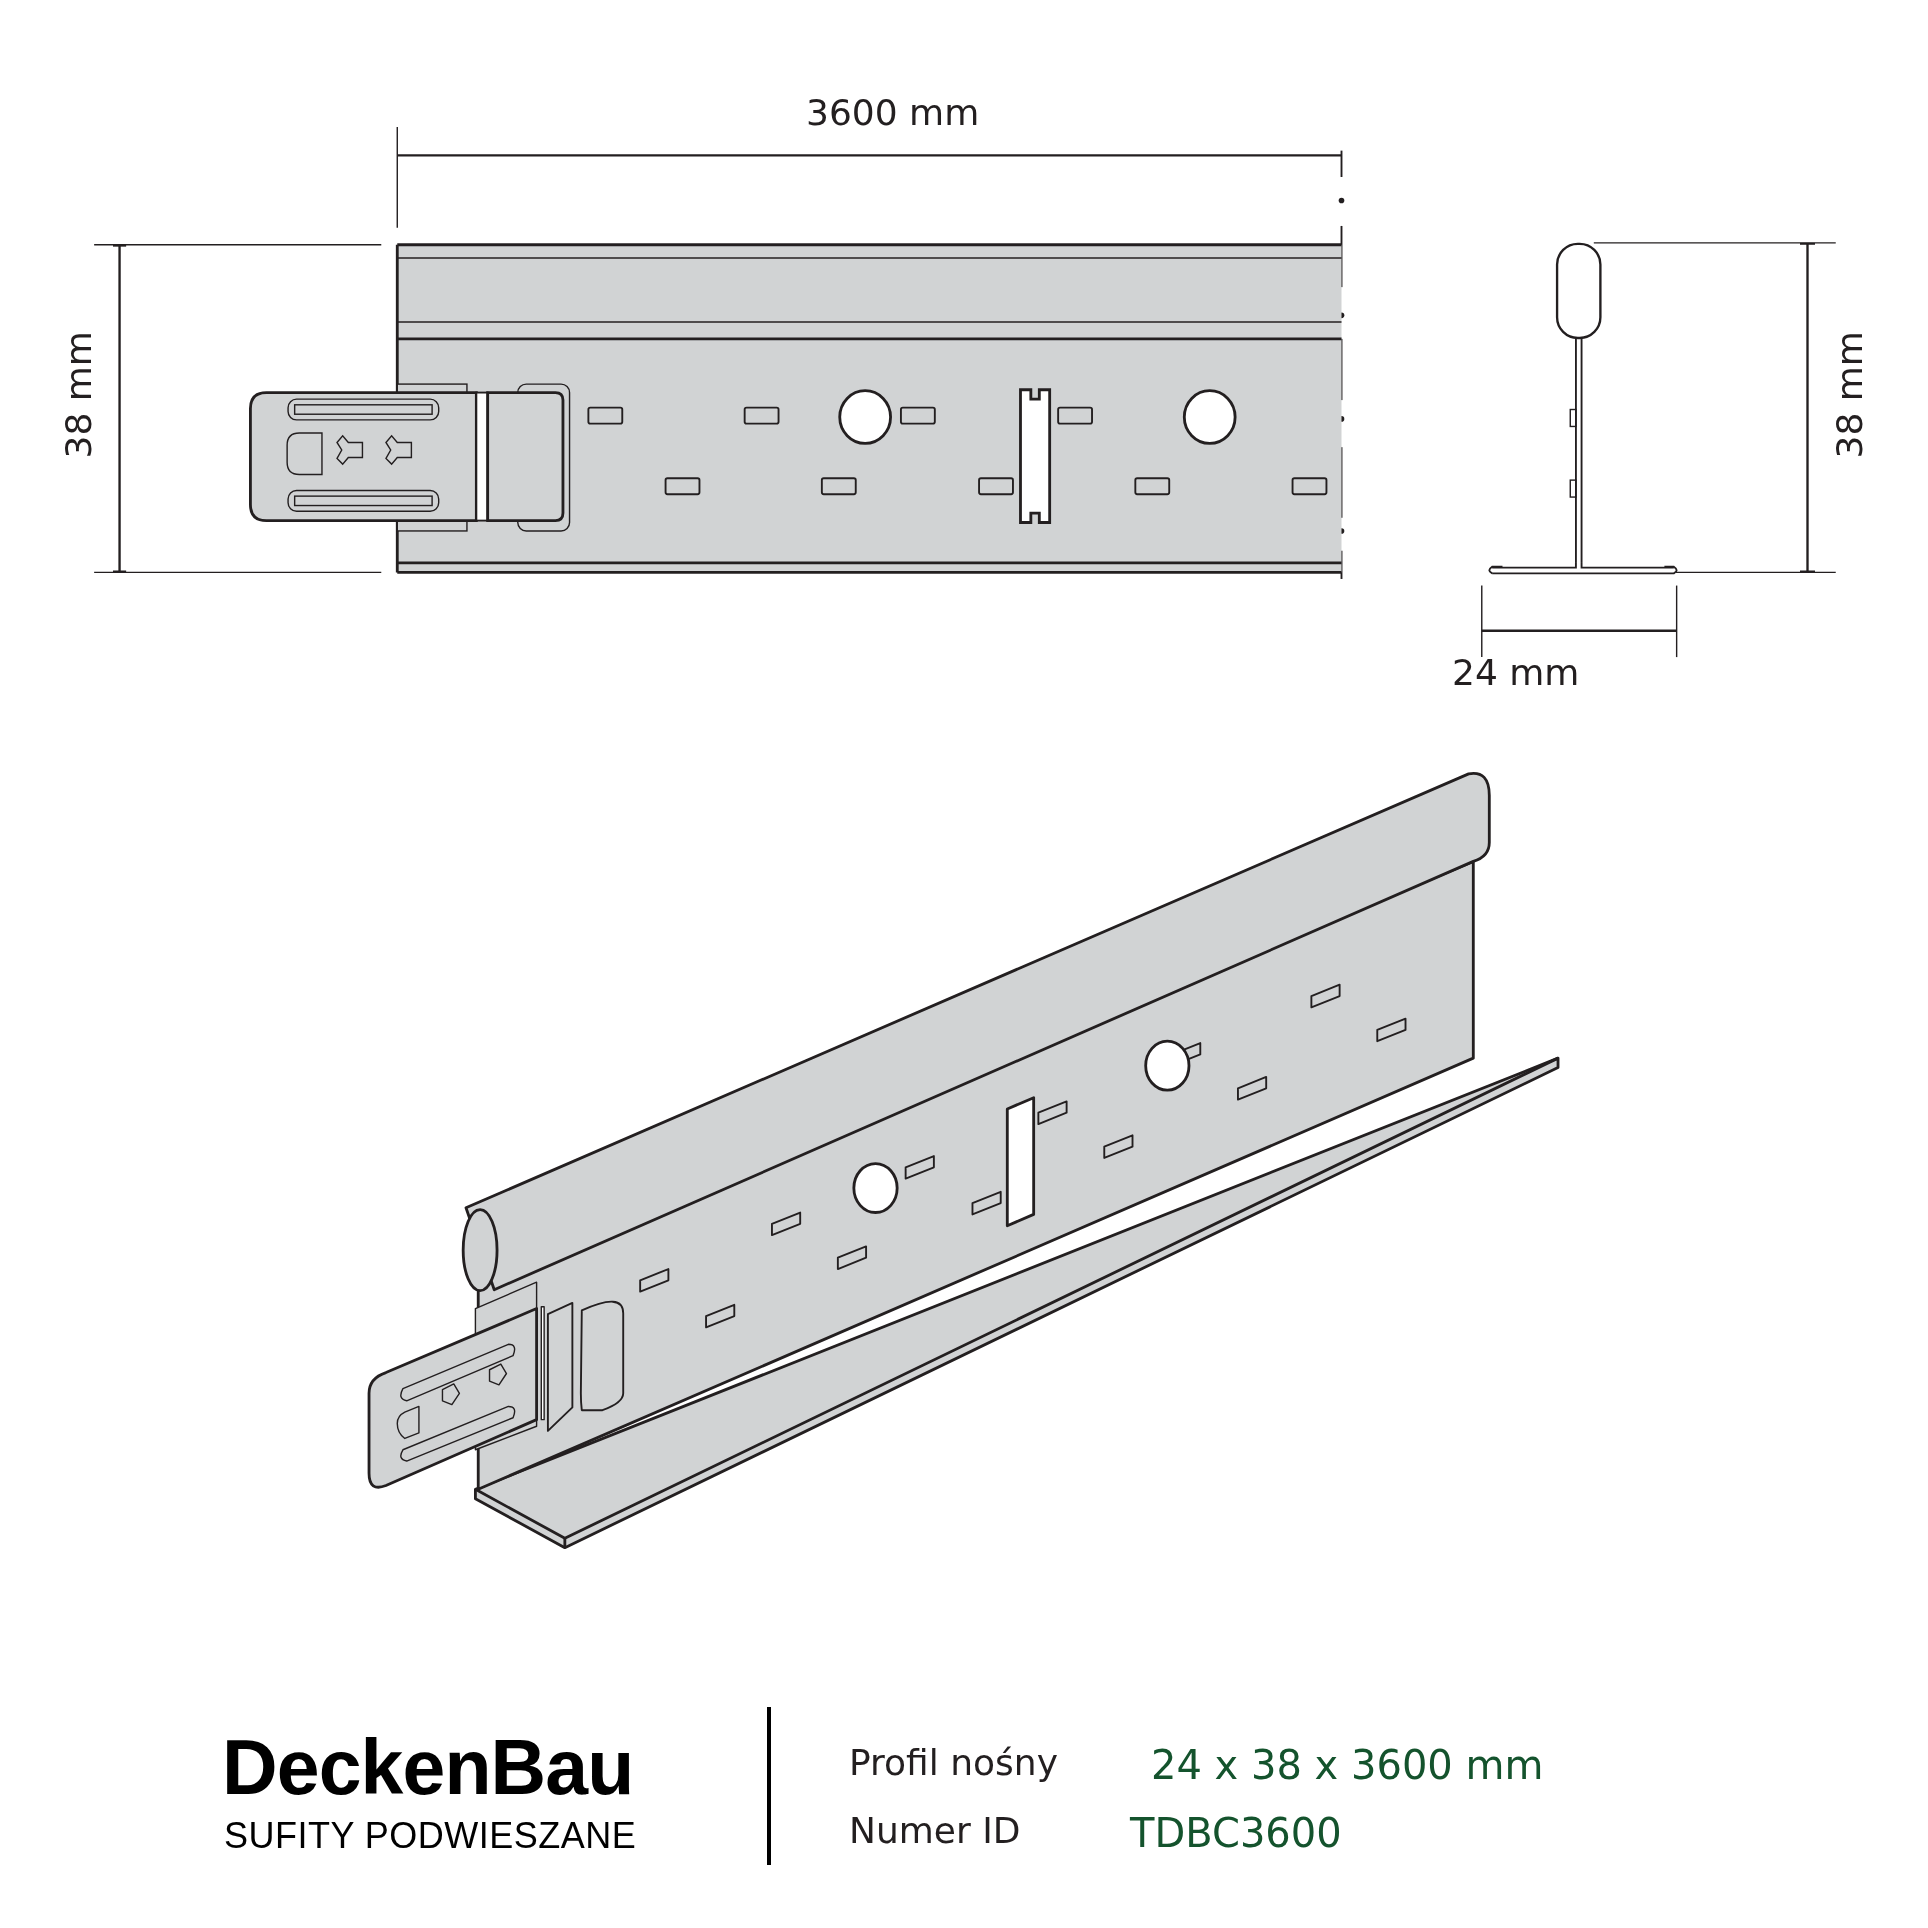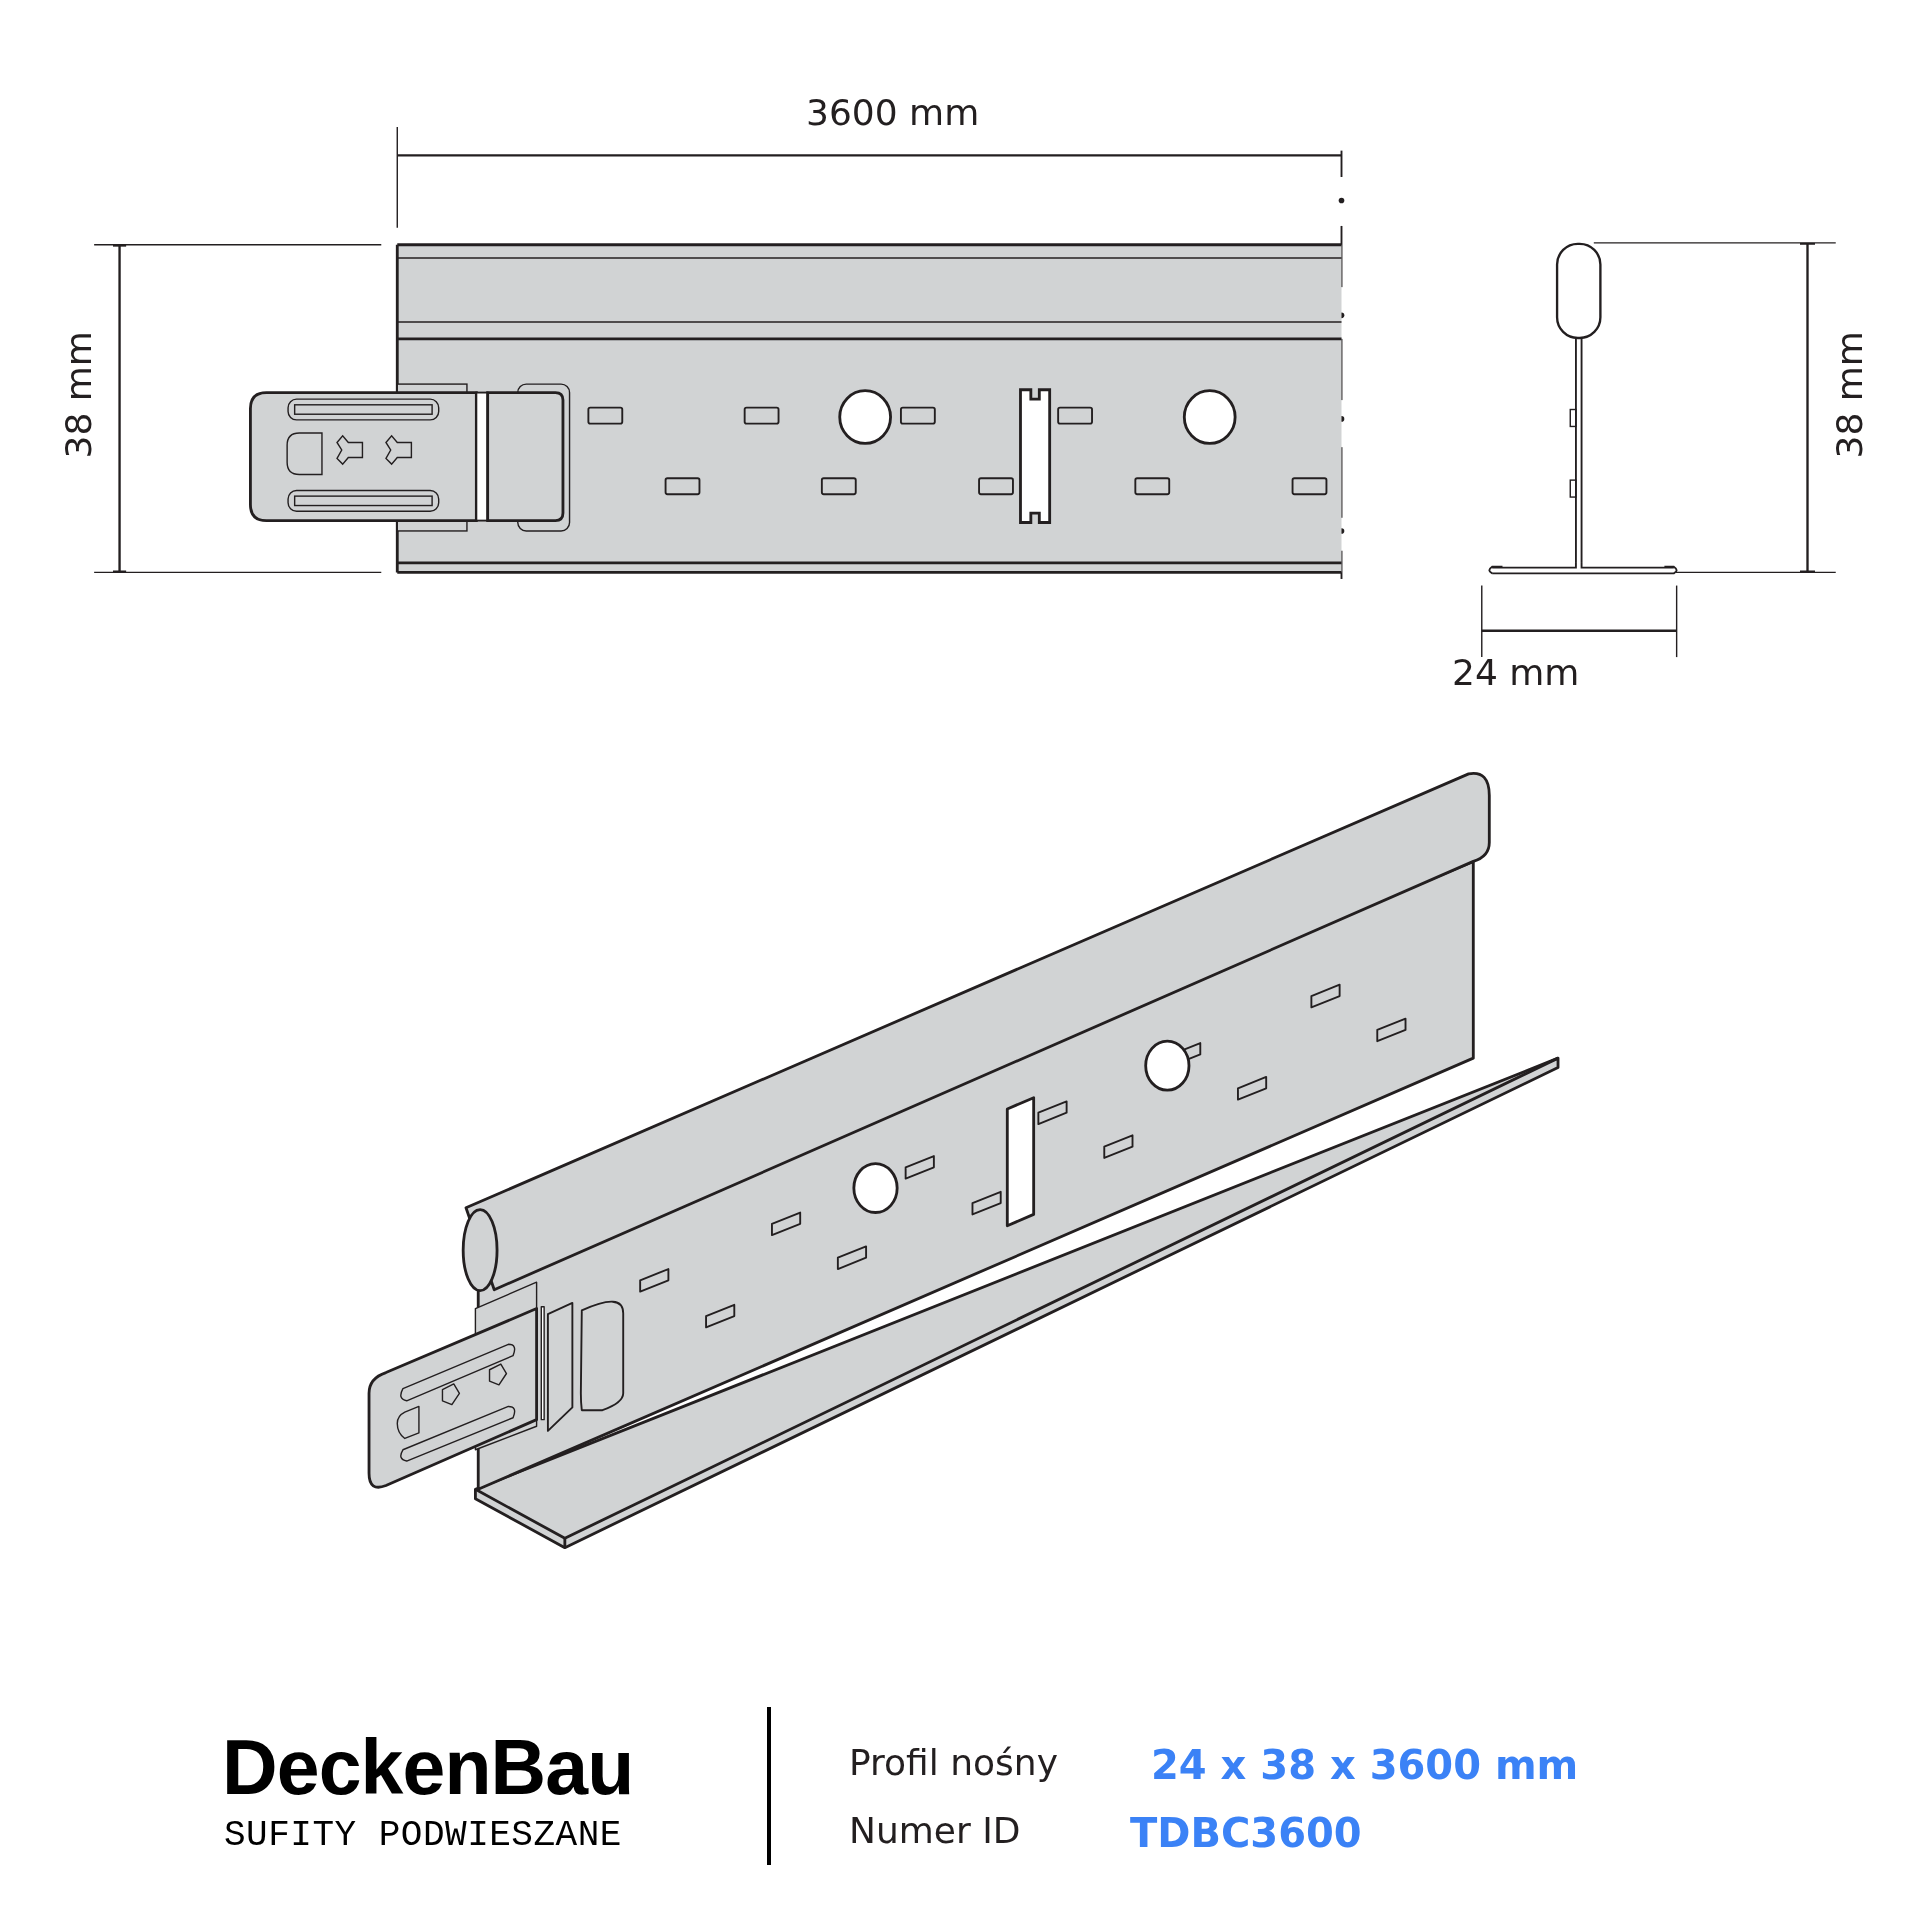--- a/index.html
+++ b/index.html
@@ -2,24 +2,24 @@
 <html style="font-size:15px"><head>
 <meta charset="utf-8">
 <style>
   html,body{margin:0;padding:0;background:#ffffff;}
   body{width:1928px;height:1928px;position:relative;overflow:hidden;font-family:"DejaVu Sans",sans-serif;color:#231f20;}
   svg.drawing{position:absolute;left:0;top:0;}
   .dim-label{position:absolute;font-family:"DejaVu Sans",sans-serif;font-size:36px;color:#231f20;white-space:nowrap;}
   .rot{transform:rotate(-90deg);transform-origin:center center;}
   .footer{position:absolute;left:0;top:1676px;width:1688px;height:226px;}
   .brand{position:absolute;left:222px;top:47px;font-family:"Liberation Sans",sans-serif;font-weight:bold;font-size:77px;letter-spacing:-0.9px;color:#000;}
-  .tagline{position:absolute;left:224px;top:139px;font-family:Liberation Mono, monospace;font-size:36px;color:#000;letter-spacing:0.5px;}
+  .tagline{position:absolute;left:224px;top:139px;font-family:Liberation Sans, sans-serif;font-size:36px;color:#000;letter-spacing:0.5px;}
   .divider{position:absolute;left:767px;top:31px;width:3.8px;height:158px;background:#000;}
   .spec-label{position:absolute;font-family:"DejaVu Sans",sans-serif;font-size:36px;color:#231f20;font-weight:normal;}
-  .spec-value{position:absolute;font-family:"DejaVu Sans",sans-serif;font-size:40px;color:#3b82f6;font-weight:bold;}
+  .spec-value{position:absolute;font-family:"DejaVu Sans",sans-serif;font-size:40px;color:#14532d;font-weight:normal;}
 </style>
 </head>
 <body>
 
 <svg class="drawing" width="1928" height="1928" viewBox="0 0 2048 2048" xmlns="http://www.w3.org/2000/svg">
   <g stroke="#231f20" fill="none" stroke-width="2">
 
     <g>
 
       <line x1="422" y1="135" x2="422" y2="242" stroke-width="1.5"></line>

